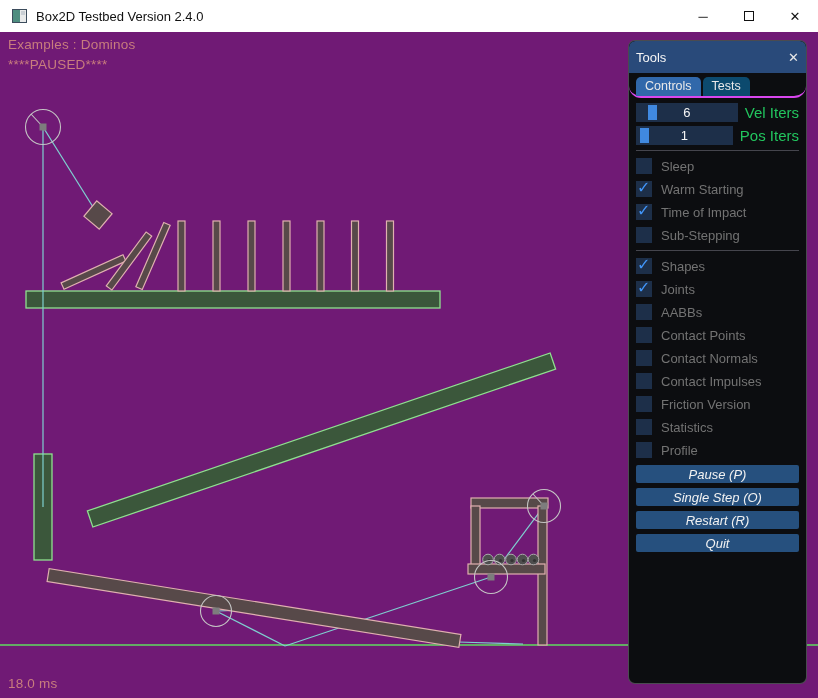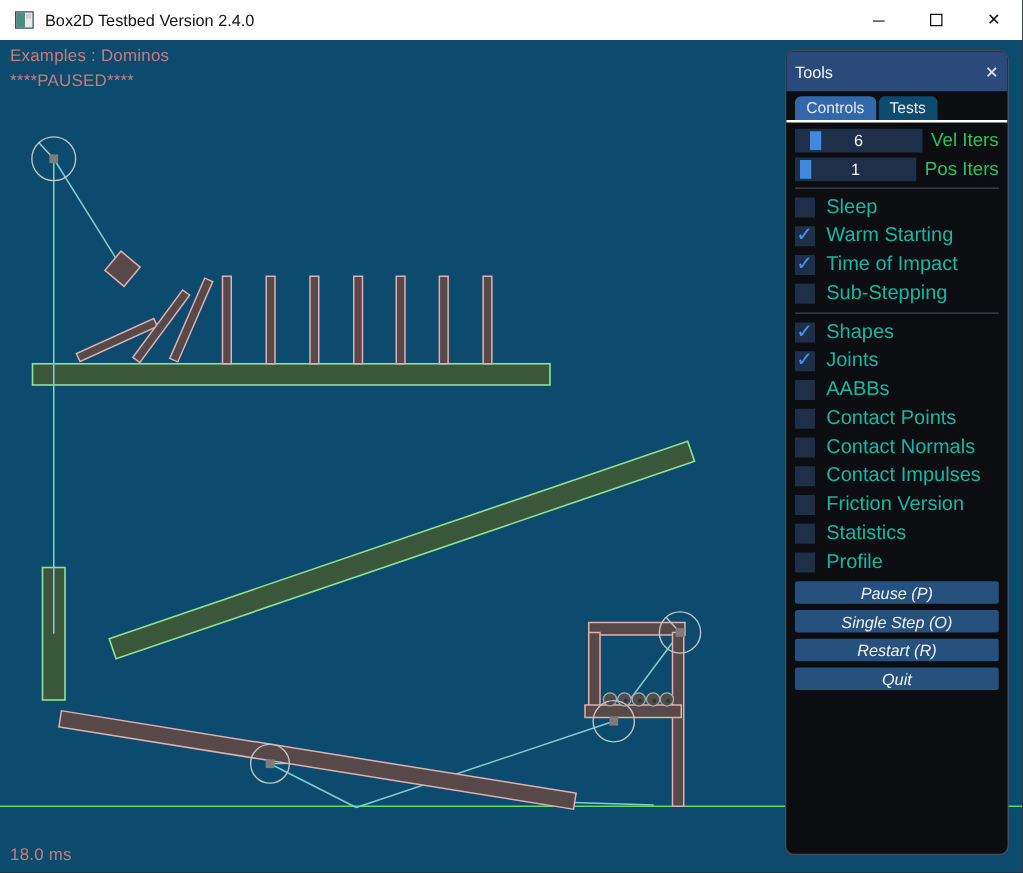--- a/index.html
+++ b/index.html
@@ -16,57 +16,57 @@
               background:linear-gradient(90deg,#4e8e80 0 55%, #e8eaea 55% 100%);
               position:relative; }
   .app-icon::after { content:""; position:absolute; right:1px; top:1px; width:4px; height:4px; background:#c9cfd4; }
   .titlebar-title { margin-left:9px; font-size:13px; color:#111; }
   .win-controls { margin-left:auto; display:flex; height:32px; }
   .win-btn { width:46px; height:32px; display:flex; align-items:center; justify-content:center;
              color:#111; font-size:13px; cursor:default; }
   .glyph-max { width:10px; height:10px; border:1px solid #111; display:block; }
 
   
-  .canvas { position:absolute; left:0; top:32px; width:818px; height:666px; background:#0c4a6e; }
+  .canvas { position:absolute; left:0; top:32px; width:818px; height:666px; background:#701a75; }
   .scene-svg { position:absolute; left:0; top:-32px; width:818px; height:698px; }
   .hud { position:absolute; left:8px; font-size:13.5px; color:#c87d7d; letter-spacing:.2px; }
   .hud-caption { top:5px; }
   .hud-paused  { top:25px; }
   .hud-ms      { top:644px; }
 
   
   .panel { position:absolute; left:628px; top:40px; width:179px; height:644px;
            background:#0c0d10; border:1px solid rgba(150,150,160,.45); border-radius:7px;
            color:#f2f2f2; font-size:13px; overflow:hidden; }
   .panel-titlebar { height:32px; background:#294a7a; display:flex; align-items:center;
                     padding:0 7px; border-radius:6px 6px 0 0; }
   .panel-title { font-size:13px; color:#f5f5f5; }
   .panel-close { margin-left:auto; font-size:13px; color:#e8e8e8; line-height:1; cursor:default; }
 
-  .tabbar { display:flex; gap:2px; padding:4px 7px 0 7px; border-bottom:2px solid #ffffff; }
+  .tabbar { display:flex; gap:2px; padding:4px 7px 0 7px; border-bottom:2px solid #d946ef;border-radius:12px; }
   .tab { padding:2px 9px 3px 9px; font-size:12.5px; border-radius:5px 5px 0 0;
          background:#0c4a6e; color:#e9e9e9; cursor:default; }
   .tab.active { background:#3168aa; }
 
   .panel-content { padding:5px 7px 0 7px; }
 
   .slider-row { display:flex; align-items:center; margin-bottom:4px; }
   .slider { position:relative; width:115px; height:19px; background:#1d2f49; }
   .slider-grab { position:absolute; top:2px; bottom:2px; width:9px; background:#4089e0; }
   .slider-value { position:absolute; inset:0; display:flex; align-items:center; justify-content:center;
                   font-size:13px; color:#f5f5f5; }
   .slider-label { margin-left:7px; font-size:15px; color:#22c55e; white-space:nowrap; }
 
   .separator { height:1px; background:#45454d; margin:5px 0 7px 0; }
 
   .cb-row { display:flex; align-items:center; height:16px; margin-bottom:7px; }
   .cb-box { position:relative; width:16px; height:16px; background:#1d2f49; flex:0 0 16px; }
   .cb-row.checked .cb-box::after { content:"\2713"; position:absolute; left:1px; top:-3px;
         font-size:16px; font-weight:bold; color:#4296fa; }
-  .cb-label { margin-left:9px; font-size:16px; color:#14b8a6; white-space:nowrap; }
+  .cb-label { margin-left:9px; font-size:13px; color:#737373; white-space:nowrap; }
 
   .panel-btn { display:block; width:100%; height:18px; margin-bottom:5px; border:0; border-radius:2px;
                background:#26507e; color:#f2f2f2; font-size:13px; font-family:inherit; cursor:default;font-style:italic; }
 </style>
 </head>
 <body>
 
 <div class="window">
 
   <div class="titlebar">

